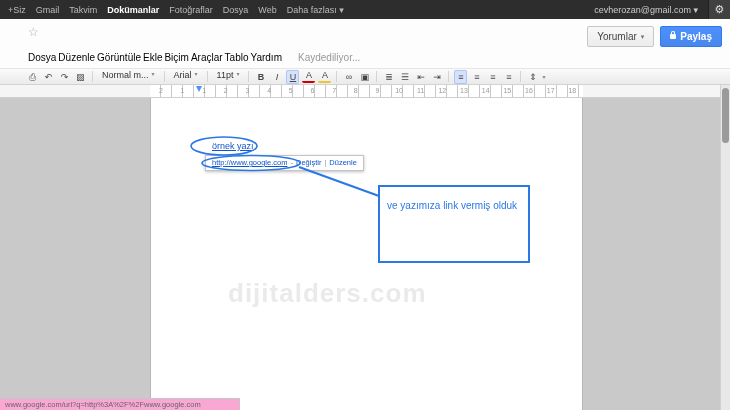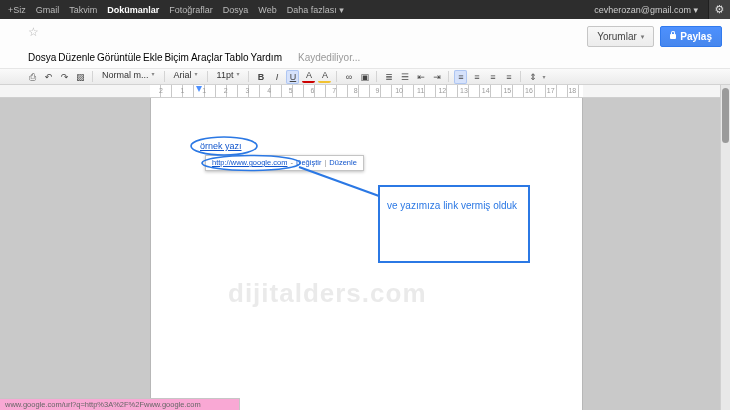--- a/index.html
+++ b/index.html
@@ -66,21 +66,21 @@
       linear-gradient(#fff,#fff);
     display:flex;
   }
   .ruler-num { flex:1; text-align:center; font-size:7px; color:#9a9a9a; line-height:12px; }
   .tabmarker { position:absolute; left:196px; top:1px; width:0; height:0; border-left:3px solid transparent; border-right:3px solid transparent; border-top:6px solid #4d90fe; }
 
   
   .doc-area { position:absolute; top:98px; left:0; right:0; bottom:0; background:#c9c9c9; }
   .page { position:absolute; left:150px; top:0; width:433px; height:320px; background:#fff; border:1px solid #b7b7b7; border-top:none; cursor:text; }
 
-  .sample-link { position:absolute; left:200px; top:141px; font-size:9px; color:#1155cc; text-decoration:underline; z-index:6; cursor:pointer; }
+  .sample-link { position:absolute; left:212px; top:141px; font-size:9px; color:#1155cc; text-decoration:underline; z-index:6; cursor:pointer; }
 
   .link-bubble {
     position:absolute; left:205px; top:155px; height:16px; z-index:6;
     background:#fff; border:1px solid #c4c4c4; box-shadow:0 1px 3px rgba(0,0,0,.25);
     font-size:7.5px; line-height:14px; padding:0 6px; white-space:nowrap; display:flex; gap:3px; align-items:center;
   }
   .link-bubble .url { color:#1155cc; text-decoration:underline; cursor:pointer; }
   .link-bubble .dash { color:#777; }
   .link-bubble .blink { color:#1155cc; cursor:pointer; }
   .link-bubble .pipe { color:#999; }

